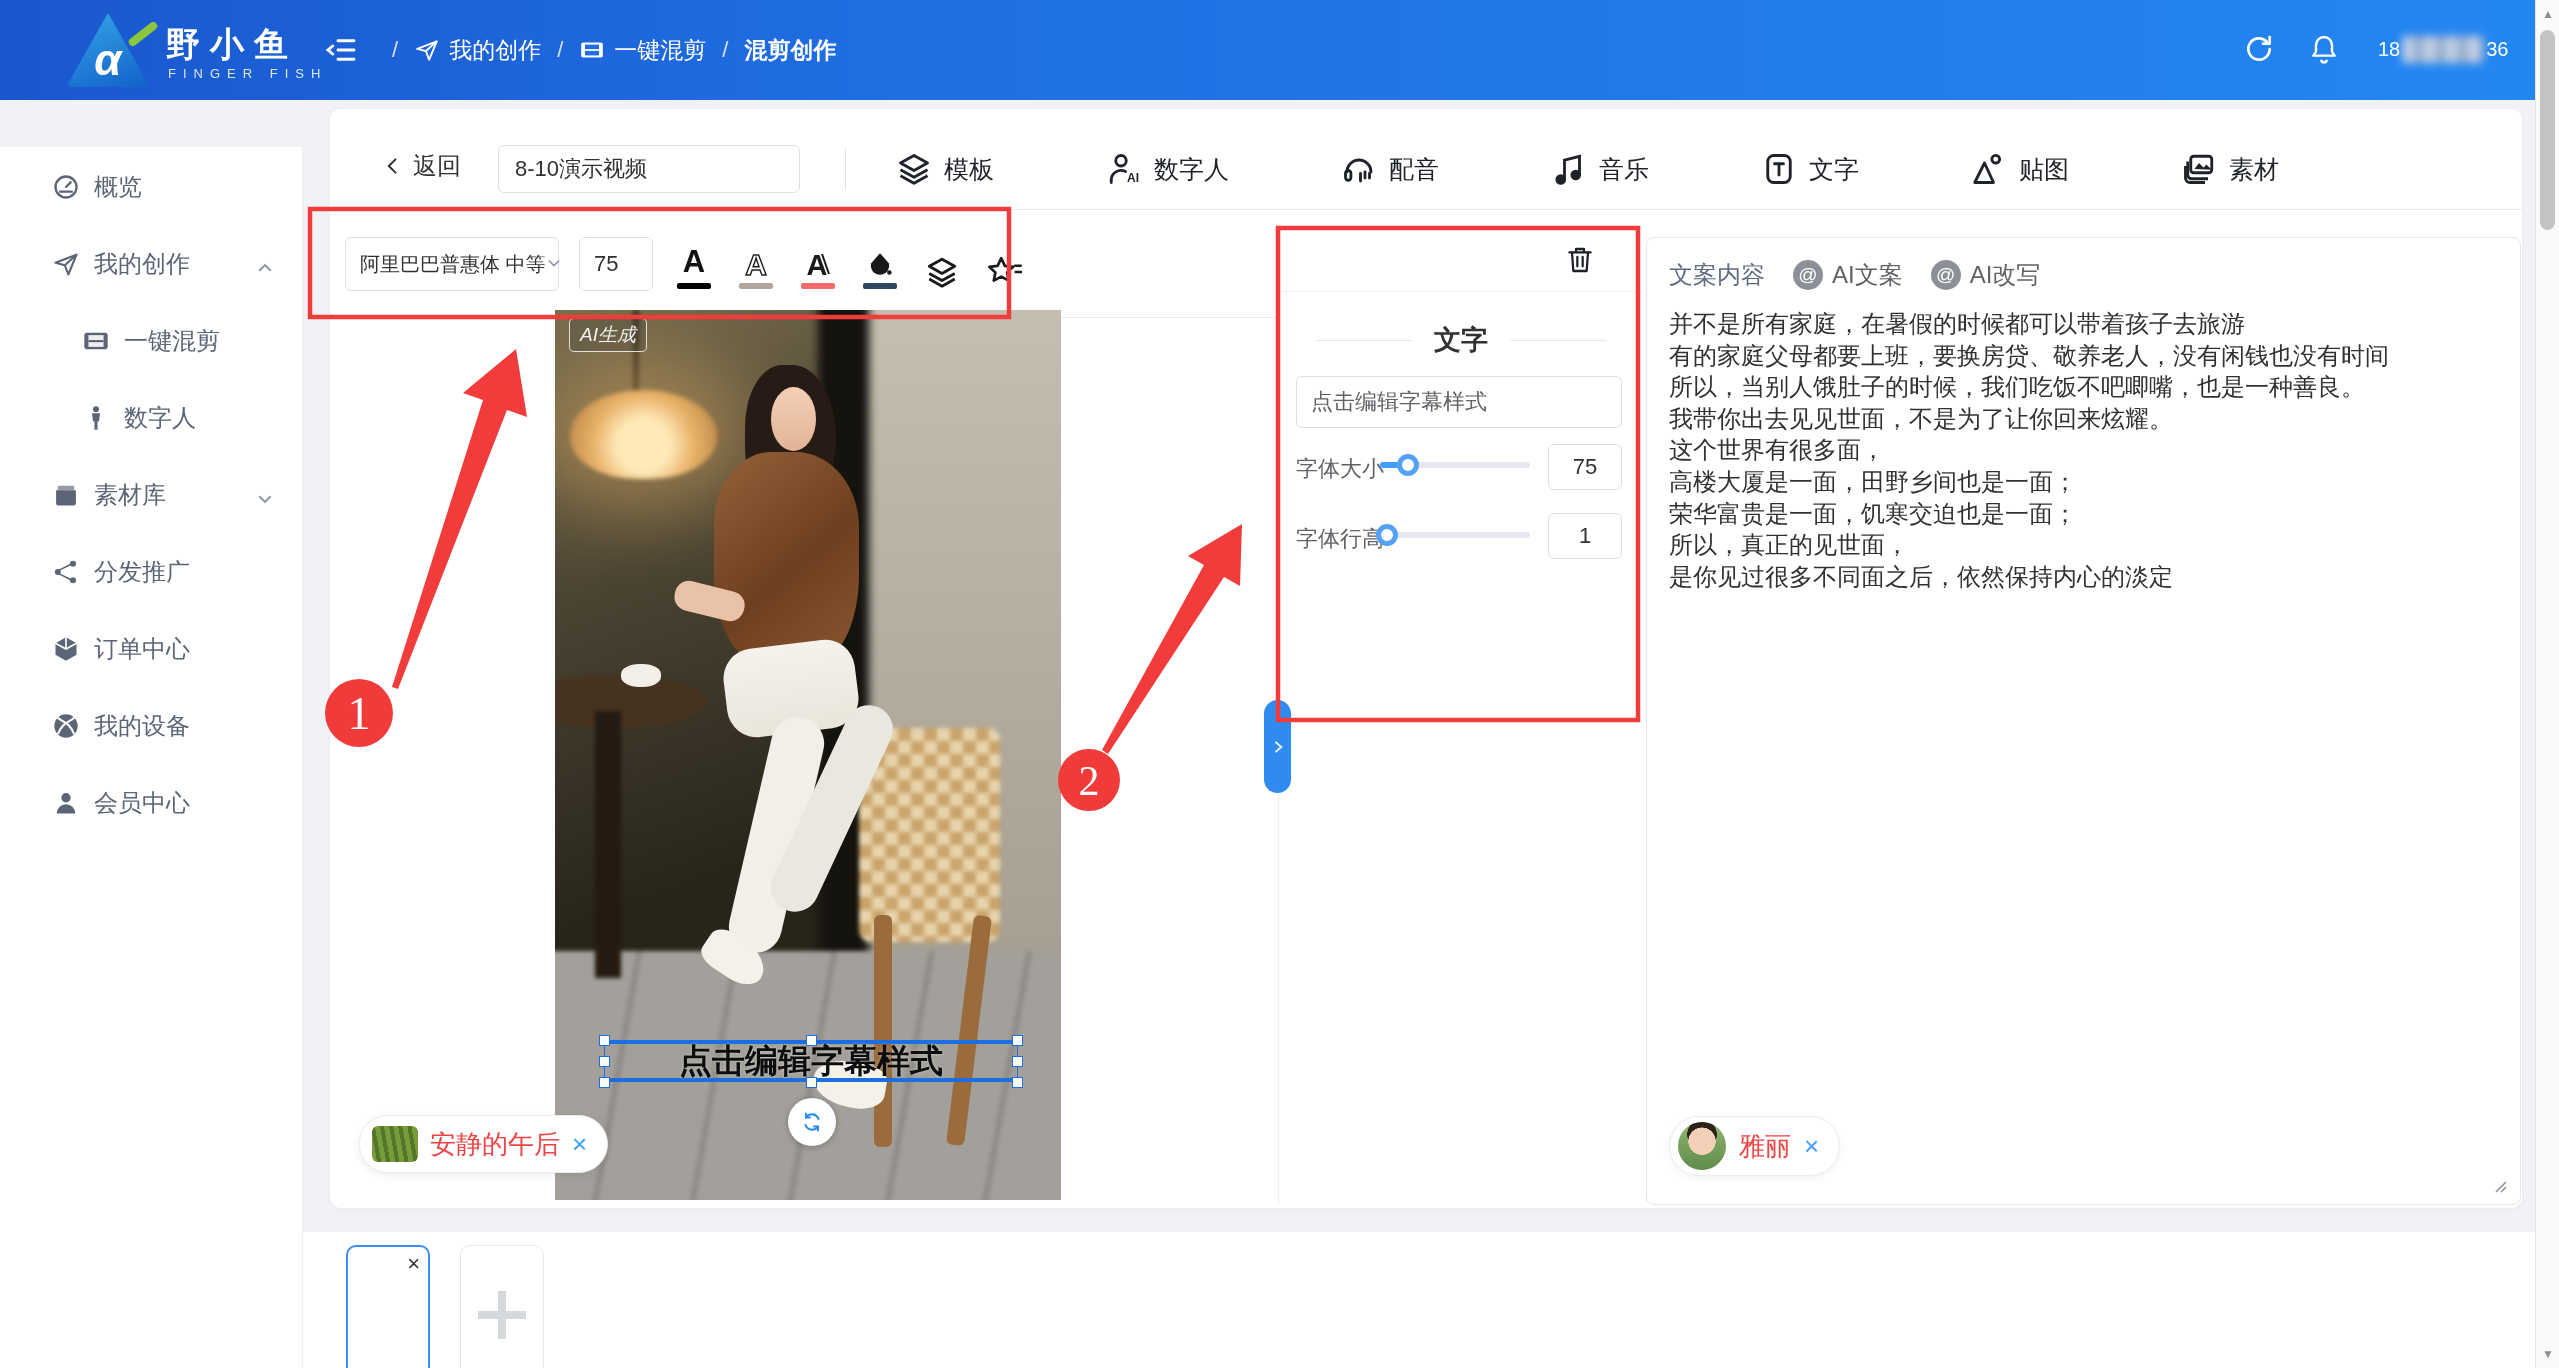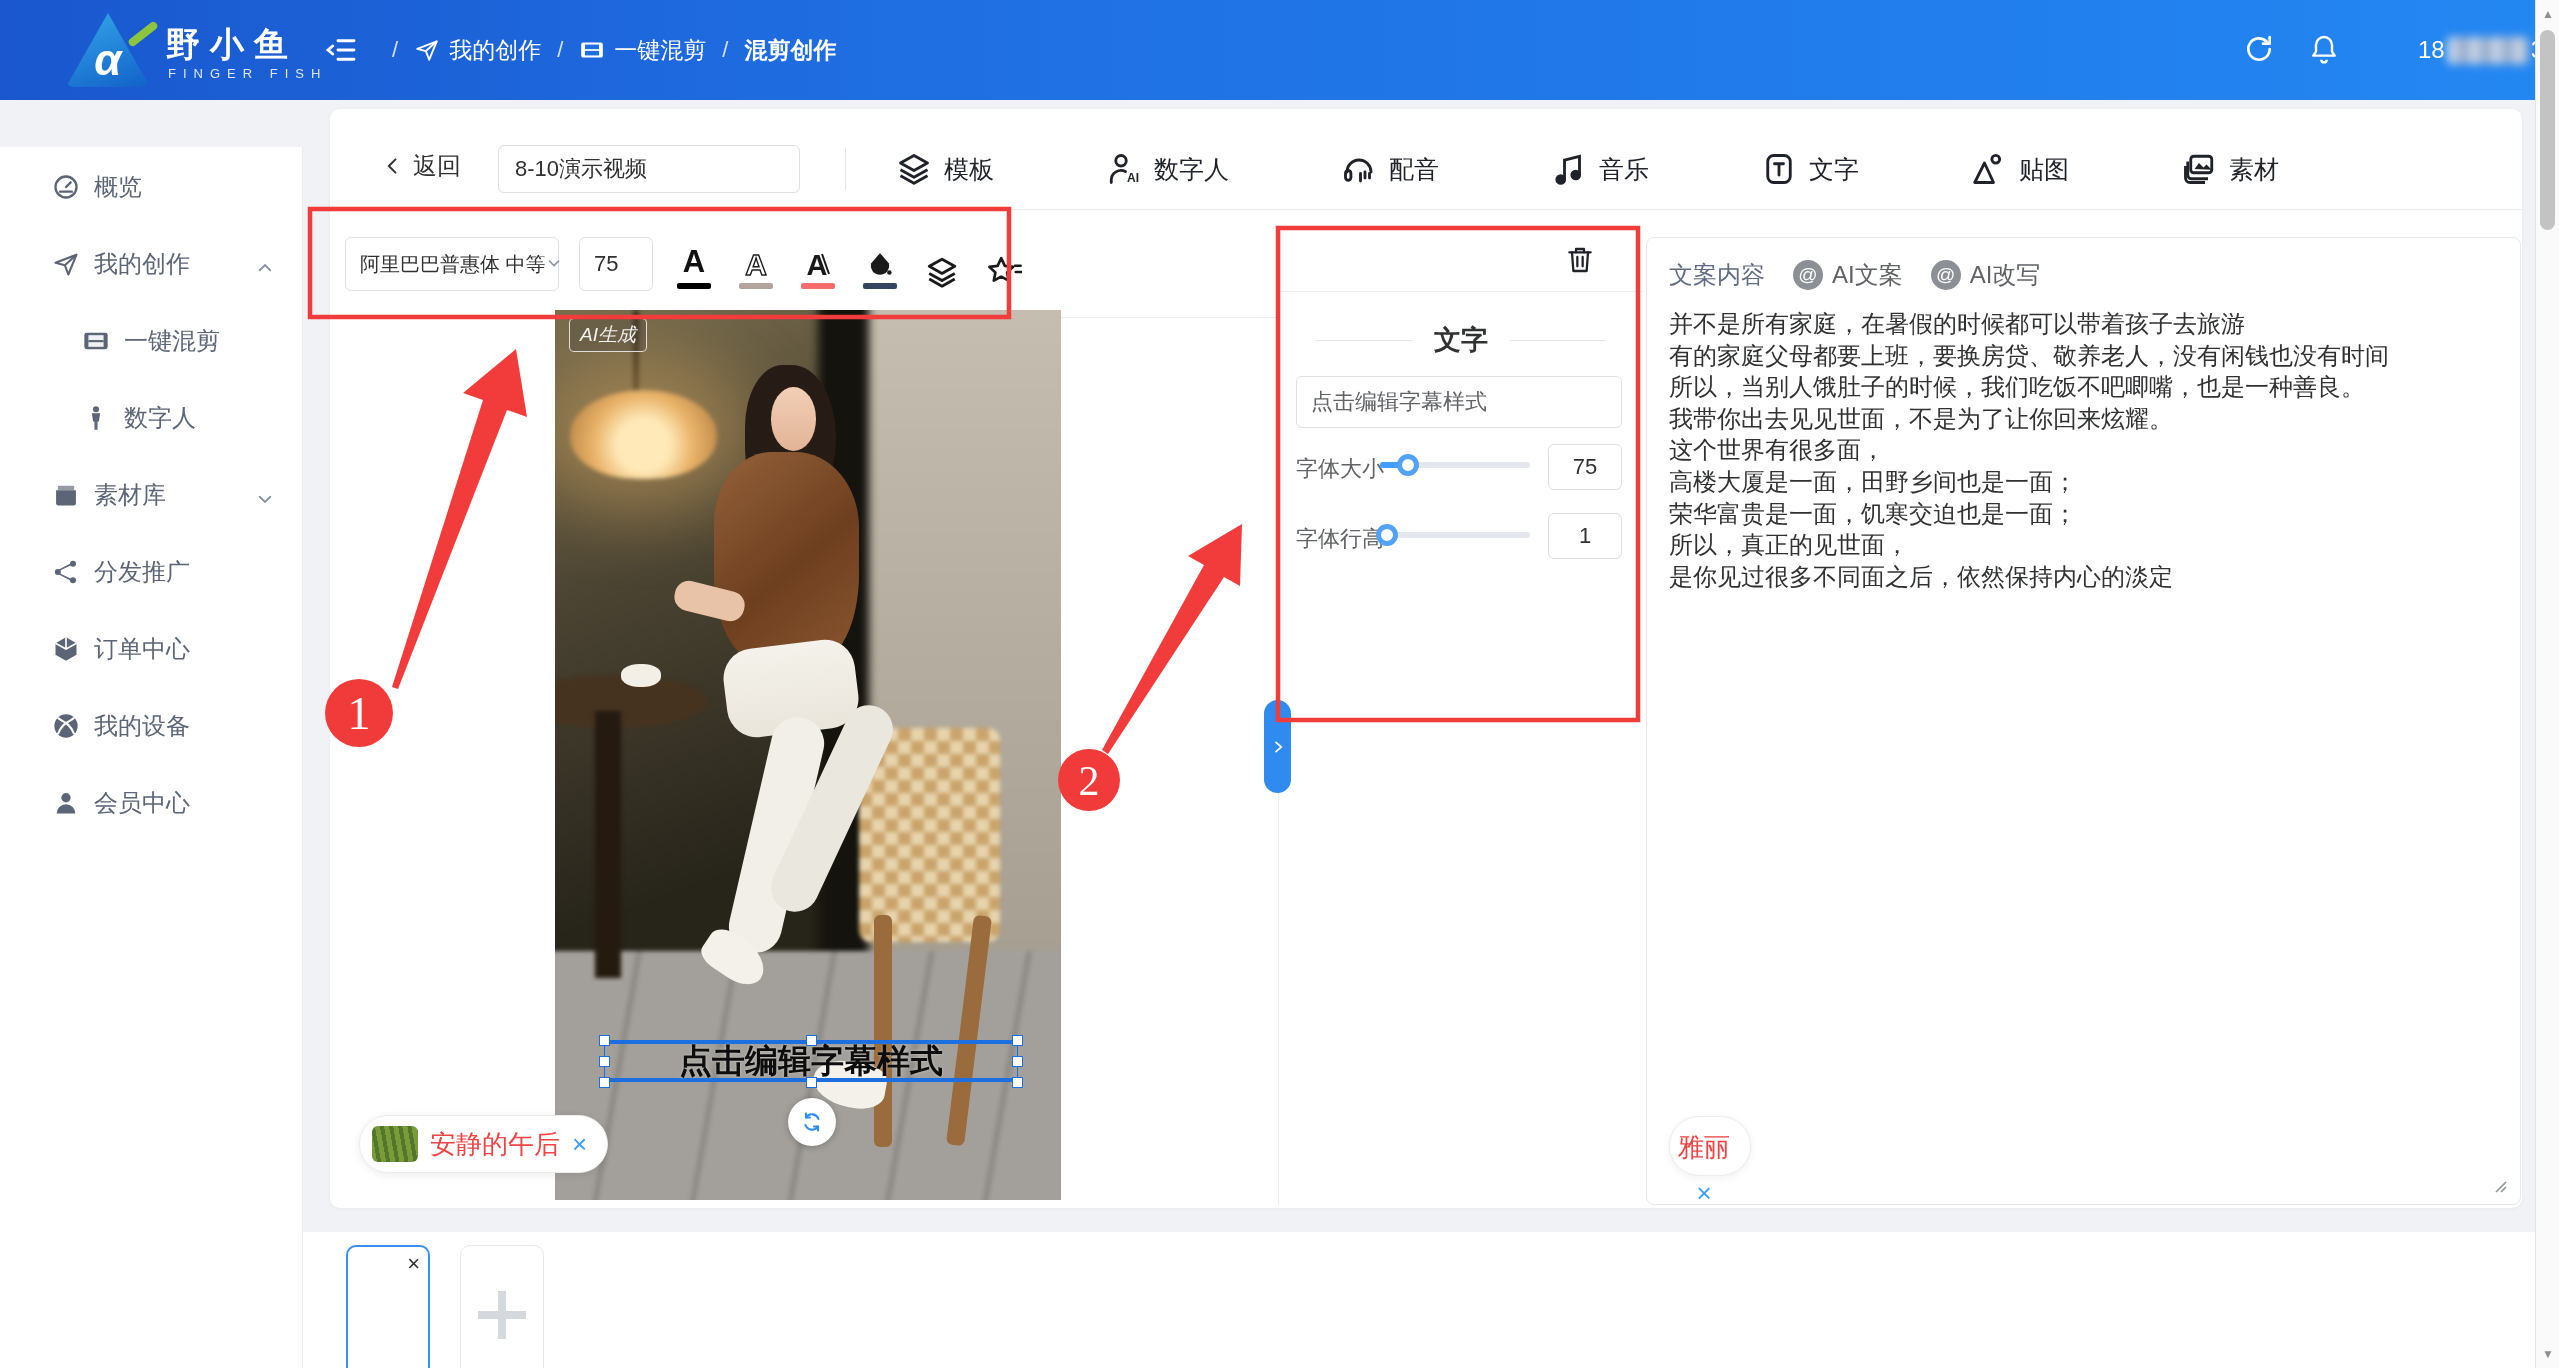--- a/index.html
+++ b/index.html
@@ -16,21 +16,21 @@
     display:flex; align-items:flex-end; justify-content:center; padding-bottom:2px; font-style:italic; }
   .logo-slash { position:absolute; left:126px; top:30px; width:34px; height:8px; background:#8cc63f; transform:rotate(-38deg); border-radius:4px; }
   .brand { position:absolute; left:166px; top:22px; color:#fff; font-size:34px; letter-spacing:10px; font-weight:600; white-space:nowrap; }
   .brand-sub { position:absolute; left:168px; top:66px; color:rgba(255,255,255,.85); font-size:13px; letter-spacing:7px; white-space:nowrap; }
   .collapse { position:absolute; left:326px; top:34px; width:32px; height:32px; cursor:pointer; }
   .crumbs { position:absolute; left:392px; top:0; height:100px; display:flex; align-items:center; gap:16px; color:#fff; font-size:23px; }
   .crumb-sep { opacity:.8; font-size:22px; }
   .crumb { display:flex; align-items:center; gap:9px; white-space:nowrap; }
   .crumb-current { font-weight:700; }
   .hdr-icon { position:absolute; top:33px; width:32px; height:34px; cursor:pointer; }
-  .phone { position:absolute; left:2378px; top:36px; color:#fff; font-size:24px; display:flex; align-items:center;margin-left:40px; }
+  .phone { position:absolute; left:2378px; top:36px; color:#fff; font-size:20px; display:flex; align-items:center; }
   .phone-blur { display:inline-block; width:82px; height:27px; margin:0 2px; border-radius:4px;
     background:repeating-linear-gradient(90deg,#cdd6e6 0 11px,#9fb0cc 11px 22px); filter:blur(5px); opacity:.95; }
 
   
   .scrollbar { position:absolute; right:0; top:0; width:24px; height:1368px; background:#fafafa; border-left:1px solid #e4e4e4; z-index:60; }
   .sb-arrow { position:absolute; left:0; width:24px; height:24px; color:#8f8f8f; font-size:12px; text-align:center; line-height:24px; }
   .sb-thumb { position:absolute; left:4px; top:30px; width:15px; height:200px; background:#c3c3c3; border-radius:8px; }
 
   
   .sidebar { position:absolute; left:0; top:100px; width:303px; height:1268px; background:#fff; border-right:1px solid #ececec; padding-top:1px;margin-top:47px; }
@@ -132,21 +132,21 @@
 
   
   .copy-panel { position:absolute; left:1646px; top:237px; width:875px; height:968px; background:#fff; border:1px solid #e4e7ed; border-radius:8px; }
   .copy-head { position:absolute; left:22px; top:14px; right:16px; height:46px; display:flex; align-items:center; }
   .copy-title { font-size:24px; color:#5f6b7f; }
   .ai-btn { display:flex; align-items:center; gap:9px; font-size:24px; color:#606266; cursor:pointer; margin-left:28px; }
   .ai-btn:first-of-type { margin-left:auto; }
   .at-ic { width:30px; height:30px; border-radius:50%; background:#8c9096; color:#fff; font-size:19px; display:flex; align-items:center; justify-content:center; }
   .copy-text { position:absolute; left:22px; top:70px; width:800px; font-size:24px; color:#303133; line-height:31.6px; cursor:text; }
   .voice-pill { position:absolute; left:22px; top:878px; height:60px; padding:0 20px 0 8px; background:#fff; border:1px solid #ececec;
-    border-radius:30px; box-shadow:0 2px 8px rgba(0,0,0,.06); display:flex; align-items:center; gap:13px; cursor:pointer;flex-direction:column; }
+    border-radius:30px; box-shadow:0 2px 8px rgba(0,0,0,.06); display:flex; align-items:center; gap:13px; cursor:pointer; }
   .voice-avatar { width:48px; height:48px; border-radius:50%;
     background:radial-gradient(circle at 50% 40%,#f2cfb6 0 36%,transparent 37%),
                radial-gradient(circle at 50% 26%,#2c2118 0 34%,transparent 35%),
                linear-gradient(#8fb770,#5f8a4a); }
   .resize-h { position:absolute; right:12px; bottom:10px; width:18px; height:18px; color:#909399; cursor:nwse-resize; }
 
   
   .bottom-strip { position:absolute; left:303px; top:1232px; width:2232px; height:136px; background:#fff; }
   .thumb-card { position:absolute; top:13px; height:140px; background:#fff; border-radius:10px; }
   .thumb-1 { left:43px; width:84px; border:2px solid #3a8ef6; }

